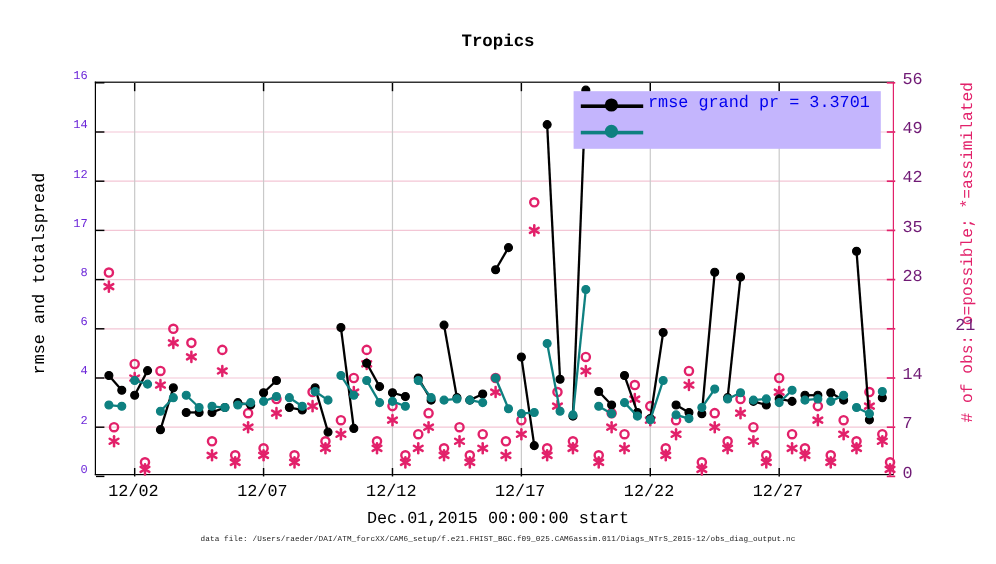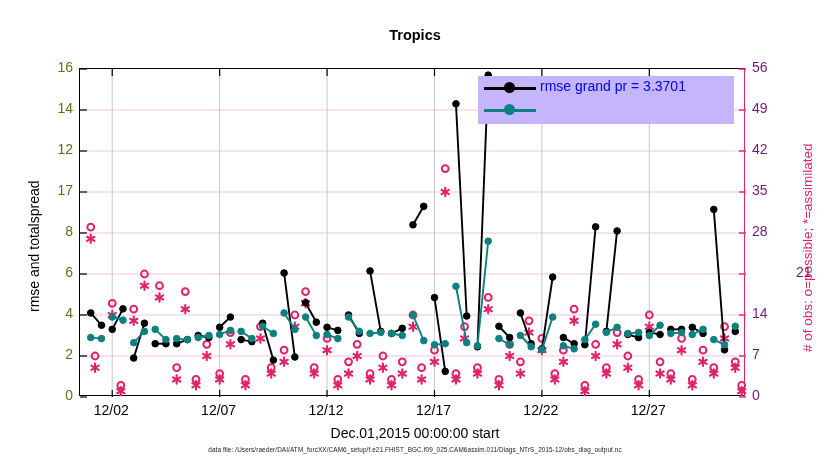--- a/index.html
+++ b/index.html
@@ -1,35 +1,35 @@
 <!DOCTYPE html>
 <html><head>
 <meta charset="utf-8">
 <style>
   html,body{margin:0;padding:0;background:#ffffff;}
   body{width:830px;height:470px;overflow:hidden;
        font-family:"Liberation Sans","DejaVu Sans",sans-serif;}
-  #root{position:relative;width:766px;height:470px;}
+  #root{position:relative;width:766px;height:470px;font-family:Liberation Mono, monospace;}
 
   .ttl{position:absolute;text-align:center;font-weight:bold;color:#000;}
   #title-main{left:0;width:830px;top:27px;font-size:14.5px;}
   #title-sub{left:0;width:830px;top:44px;font-size:15px;}
 
   #plot{position:absolute;left:79px;top:68px;width:666px;height:328px;
         border:1.3px solid #000;box-sizing:border-box;background:#fff;}
   #plot.rightpink{border-right:1.6px solid #E2216A;}
 
   svg.layer{position:absolute;left:0;top:0;width:100%;height:100%;overflow:visible;}
 
   
   .ylab-left{position:absolute;color:#000;font-size:14px;white-space:nowrap;
     transform:rotate(-90deg);transform-origin:0 0;}
   .ylab-right{position:absolute;color:#E2216A;font-size:13.5px;white-space:nowrap;
     transform:rotate(-90deg);transform-origin:0 0;}
-  .tickL{position:absolute;color:#4d7c0f;font-size:14px;text-align:right;width:34px;}
+  .tickL{position:absolute;color:#6d28d9;font-size:10px;text-align:right;width:34px;}
   .tickR{position:absolute;color:#701a75;font-size:14px;text-align:left;width:34px;}
   .tickX{position:absolute;color:#000;font-size:14px;text-align:center;width:70px;}
   #xlabel{position:absolute;left:0;width:830px;top:425px;text-align:center;
           font-size:14px;color:#000;}
   #footer{position:absolute;left:0;width:830px;top:446px;text-align:center;
           font-size:6.4px;color:#222;letter-spacing:.1px;}
 
   
   #legend{position:absolute;left:478px;top:76px;width:256px;height:48px;
           background:#c4b5fd;border:none;}

